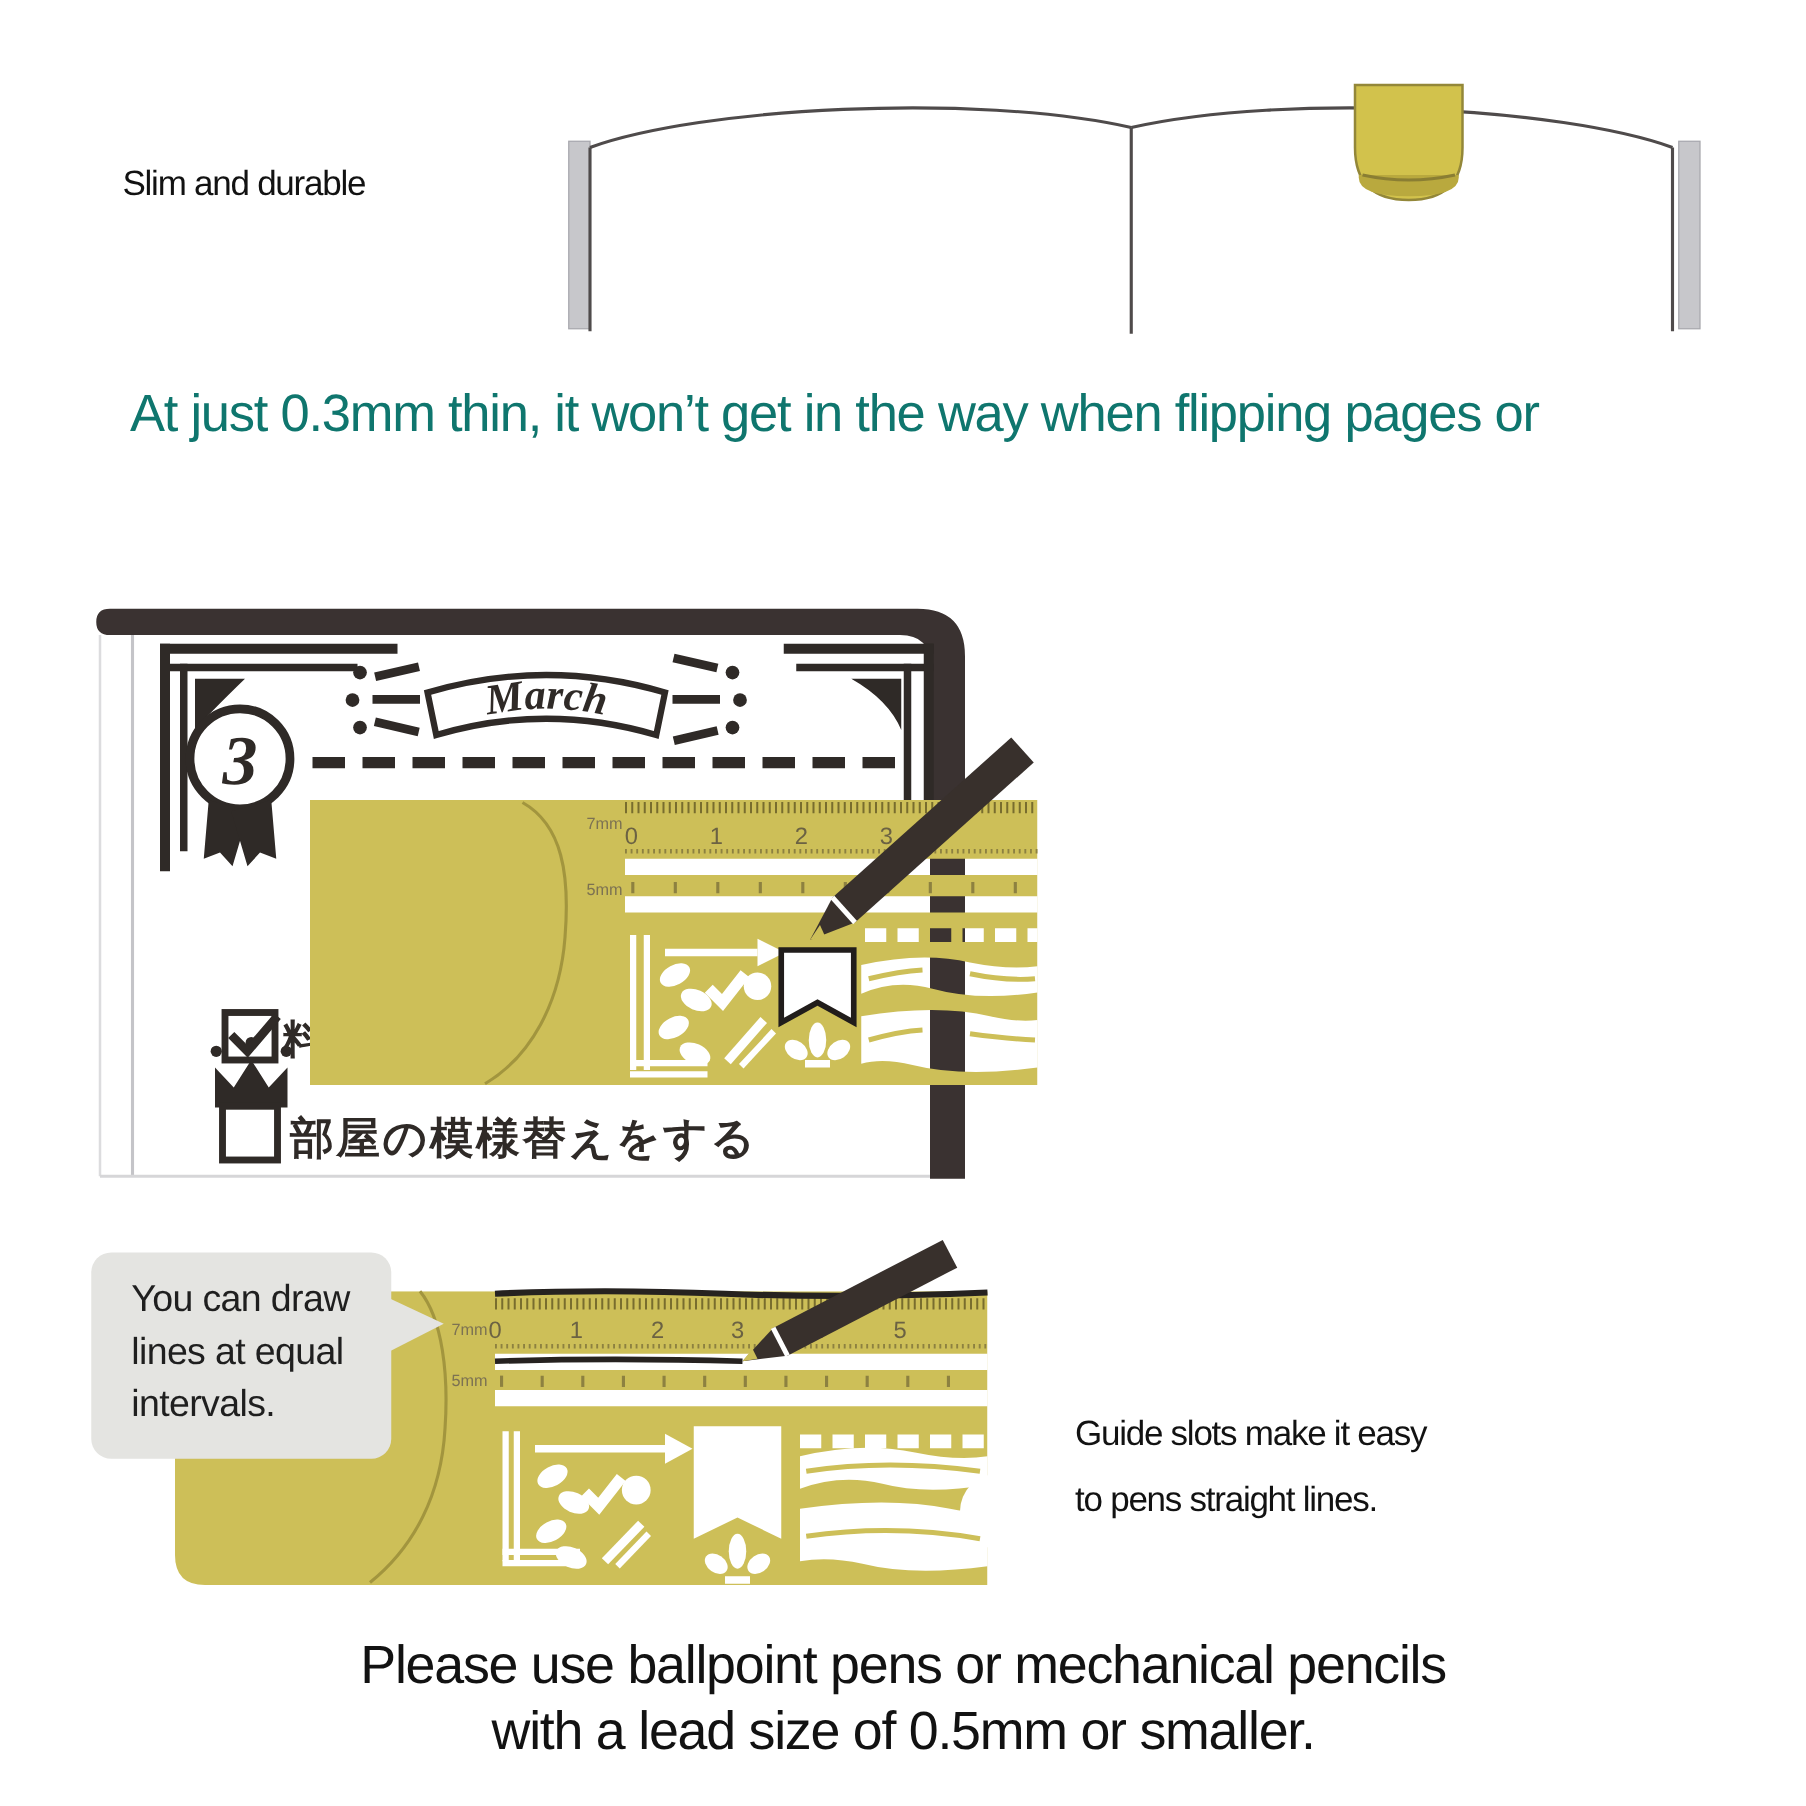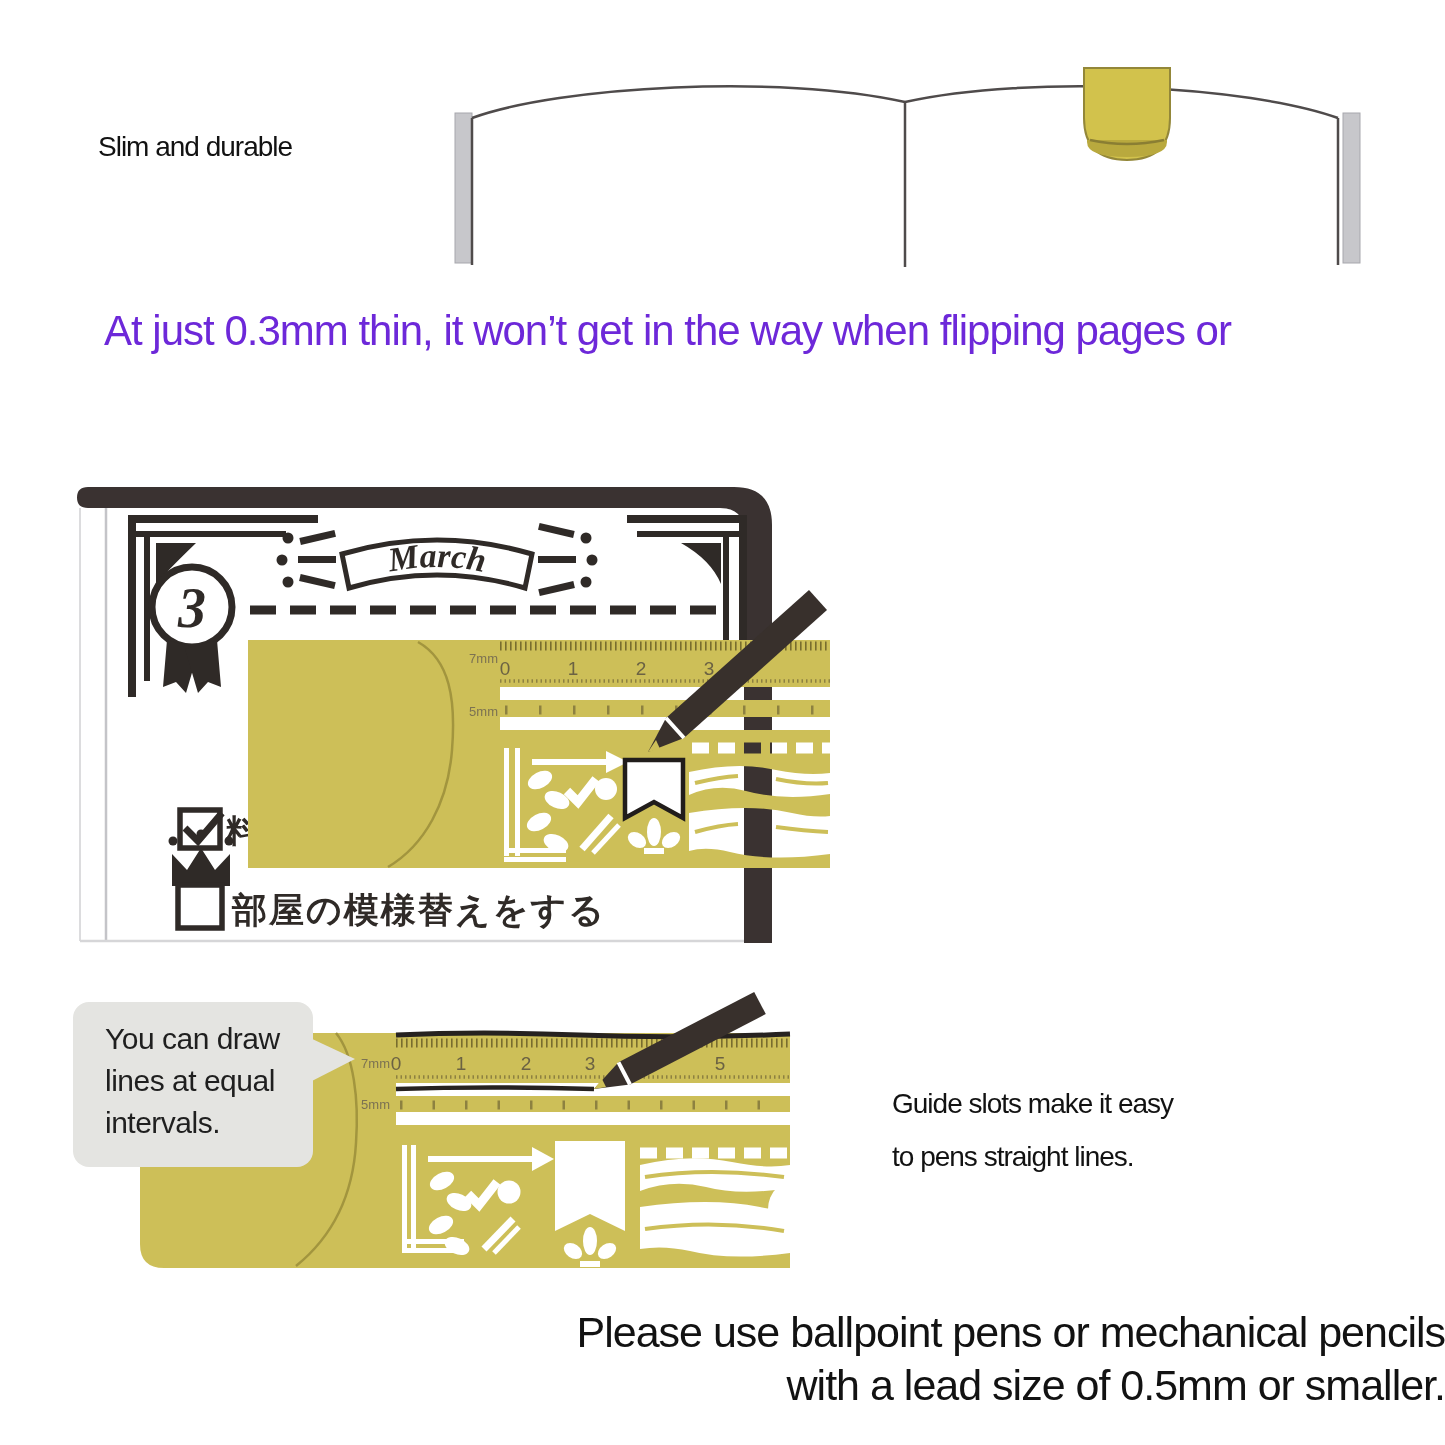--- a/index.html
+++ b/index.html
@@ -2,21 +2,21 @@
 <html><head>
 <meta charset="utf-8">
 <style>
   html,body{margin:0;padding:0;}
   body{
     width:1445px;height:1445px;position:relative;background:#ffffff;
     font-family:"Liberation Sans", sans-serif;color:#141414;overflow:hidden;
   }
   .abs{position:absolute;}
   .cap{font-size:28px;letter-spacing:-1px;line-height:53px;color:#121212;}
-  .cap2{font-size:42px;letter-spacing:-1px;line-height:56px;color:#6d28d9;}
+  .cap2{font-size:42px;letter-spacing:-1px;line-height:56px;color:#0f766e;}
   .footer{font-size:43px;letter-spacing:-1px;line-height:53px;text-align:center;width:100%;color:#121212;}
   svg{position:absolute;display:block;}
   svg text{font-family:"Liberation Sans", sans-serif;}
   .script{font-family:"Liberation Serif", serif;font-style:italic;font-weight:bold;}
   .cjk{font-family:"Liberation Serif","DejaVu Serif", serif;font-weight:bold;}
   .rlbl{fill:#7c7252;font-size:13px;}
   .rnum{fill:#6b6243;font-size:19px;}
   .bub{fill:#1f1f1f;font-size:30px;letter-spacing:-0.5px;}
 </style>
 </head>
@@ -258,21 +258,21 @@
 
   <g>
     <polygon points="248,52 295,74 248,98" fill="#e4e4e1"></polygon>
     <rect x="13" y="17" width="240" height="165" rx="16" fill="#e4e4e1"></rect>
     <text class="bub" x="45" y="64">You can draw</text>
     <text class="bub" x="45" y="106">lines at equal</text>
     <text class="bub" x="45" y="148">intervals.</text>
   </g>
 </svg>
 
-<div class="abs cap" style="left:860px;top:1077px;margin-left:32px;">
+<div class="abs cap" style="left:860px;top:1120px;">
   <div>Guide slots make it easy</div>
   <div>to pens straight lines.</div>
 </div>
 
-<div class="abs footer" style="left:0;top:1306px;text-align:right;">
+<div class="abs footer" style="left:0;top:1306px;">
   <div>Please use ballpoint pens or mechanical pencils</div>
   <div>with a lead size of 0.5mm or smaller.</div>
 </div>
 
 </body></html>

